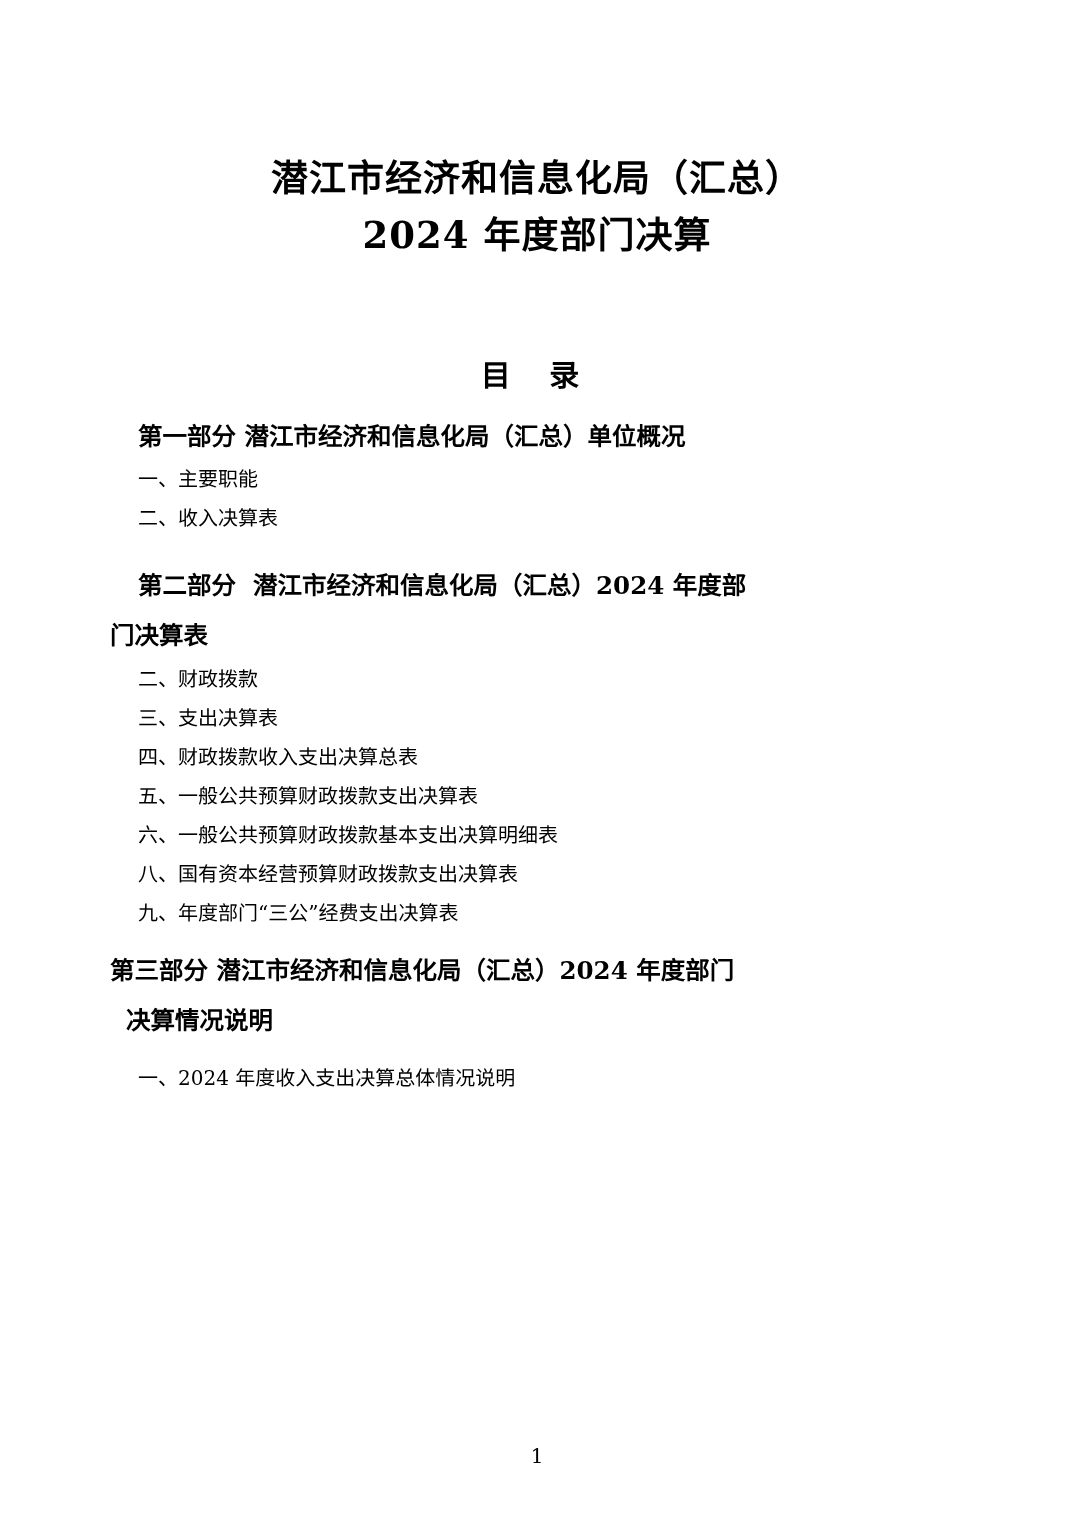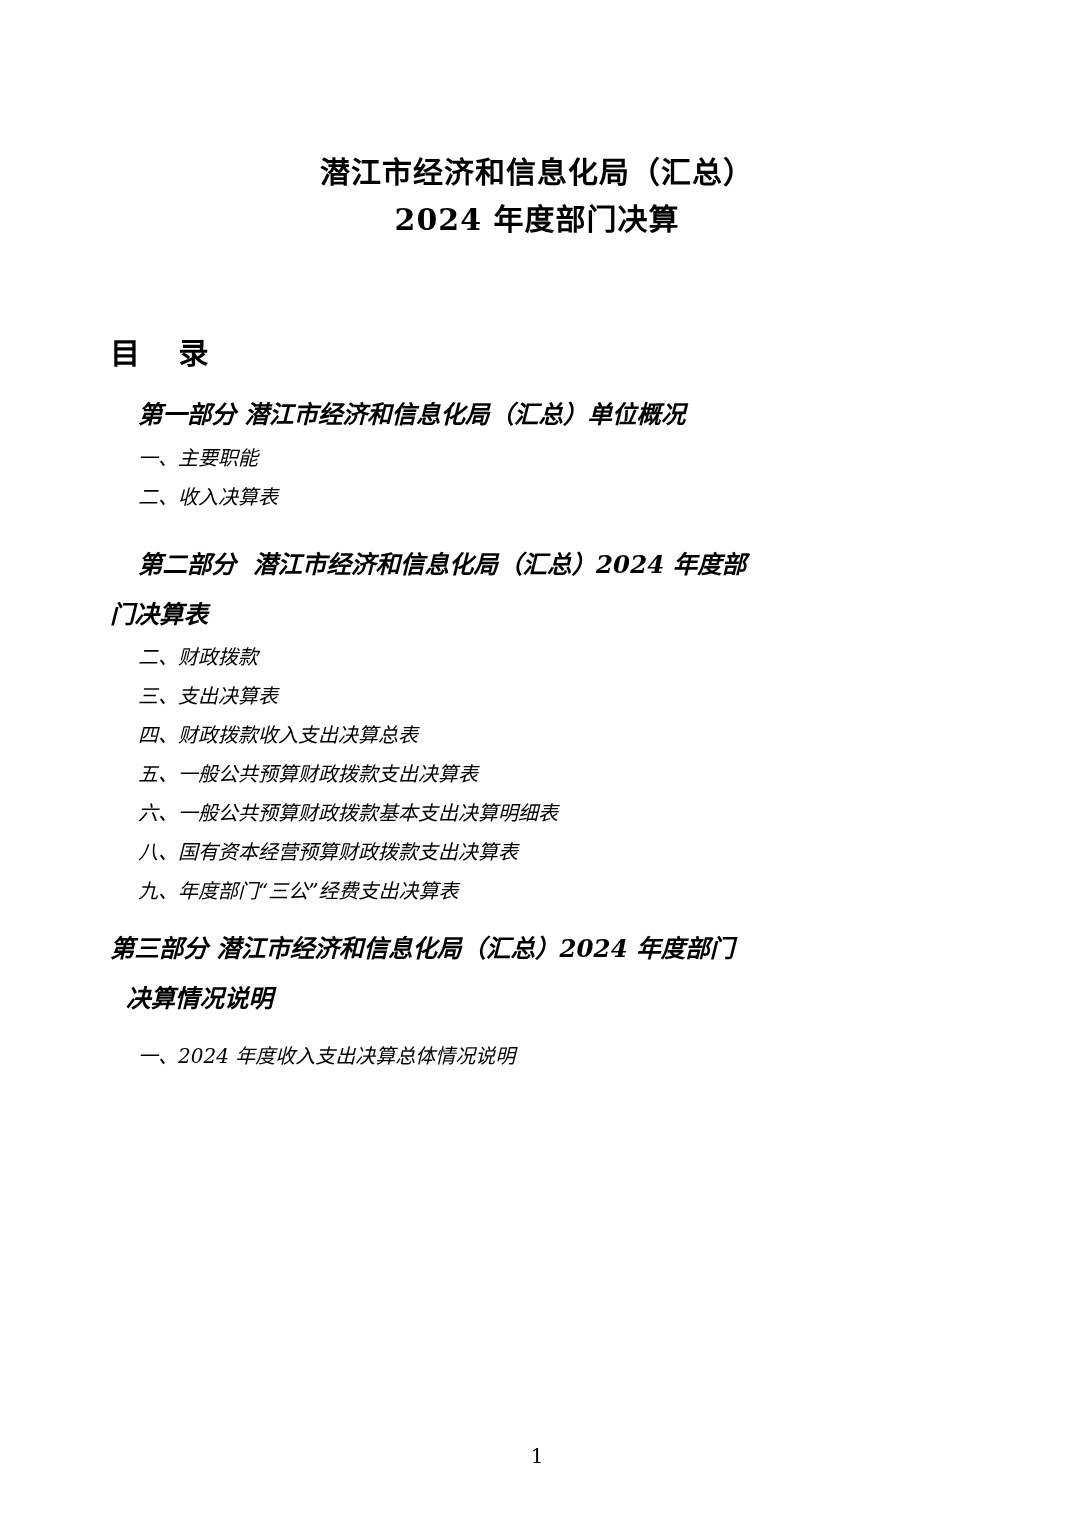--- a/index.html
+++ b/index.html
@@ -20,43 +20,42 @@
     left: 0;
     top: 0;
     width: 1074px;
     height: 1520px;
     box-sizing: border-box;
     padding: 150px 110px 60px 110px;
   }
   .doc-title {
     text-align: center;
     font-weight: bold;
-    font-size: 30px;
+    font-size: 37px;
     line-height: 1.55;
     letter-spacing: 1px;
     font-family: "DejaVu Serif", "Liberation Serif", serif;
   }
   .doc-title .line {
     display: block;
   }
   .toc-heading {
-    text-align: left;
+    text-align: center;
     font-weight: bold;
     font-size: 30px;
     letter-spacing: 14px;
     margin-top: 86px;
     margin-bottom: 18px;
   }
   .toc {
     font-size: 24px;
     line-height: 1.95;
   }
   .toc-entry {
     white-space: pre-wrap;
-    font-style: italic;
   }
   .lvl1 {
     font-weight: bold;
     text-indent: 28px;
     font-size: 24.5px;
     margin-top: 2px;
   }
   .lvl2 {
     text-indent: 28px;
     font-size: 20px;

